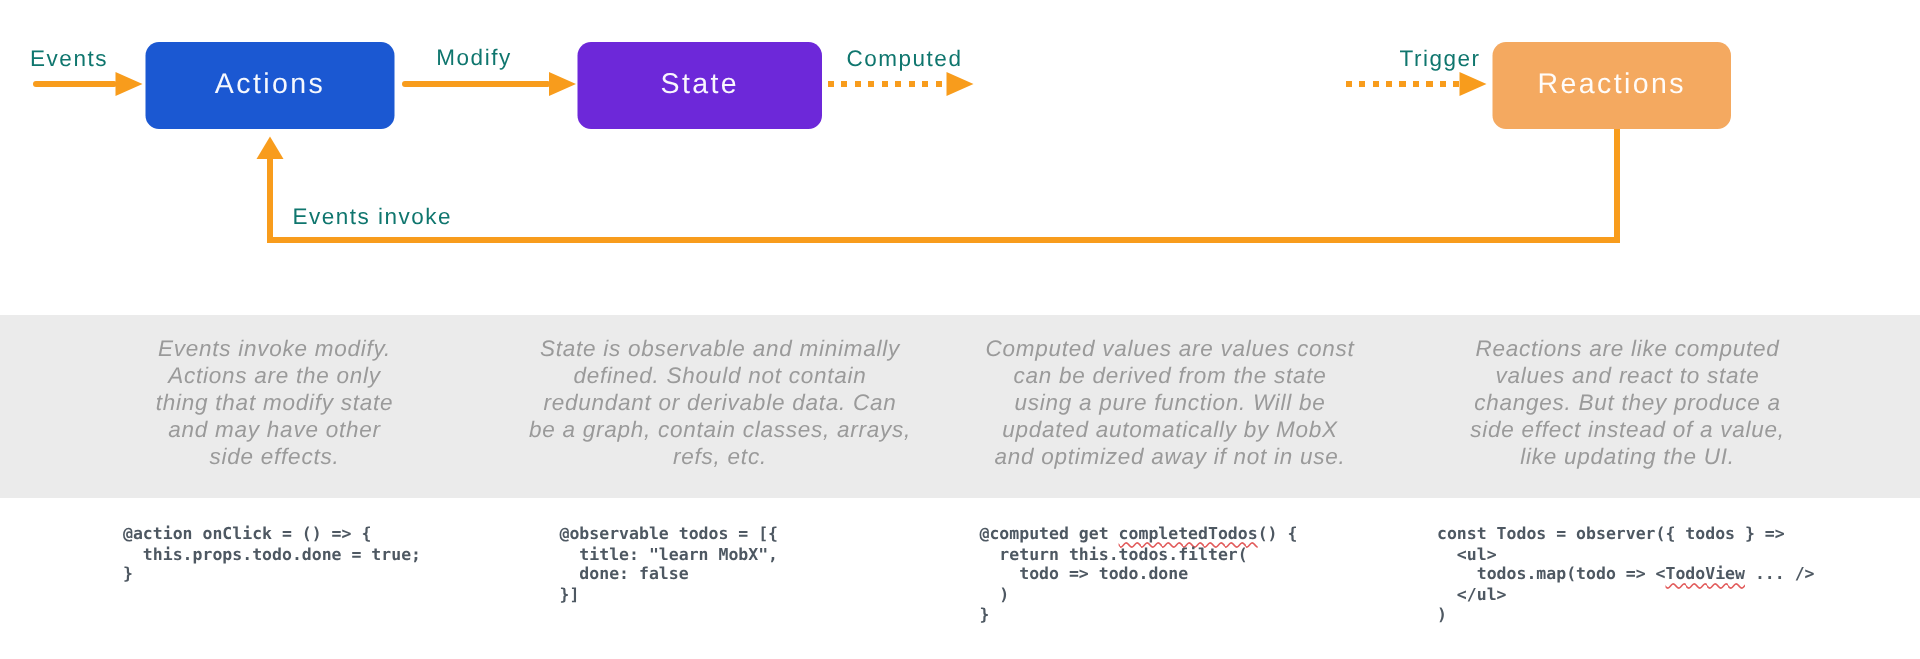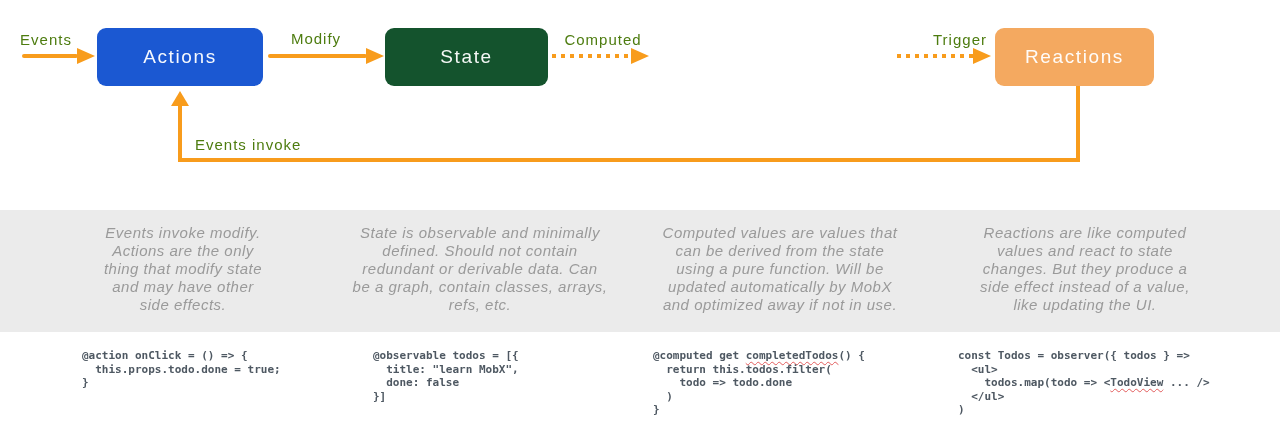--- a/index.html
+++ b/index.html
@@ -15,28 +15,28 @@
   
   .node {
     position: absolute;
     height: 58px; top: 28px;
     border-radius: 9px;
     display: flex; align-items: center; justify-content: center;
     color: rgba(255,255,255,0.96);
     font-size: 19px; letter-spacing: 1.6px;
   }
   .node-actions  { left: 97px;  width: 166px; background: #1B58D2; }
-  .node-state    { left: 385px; width: 163px; background: #14532d; }
+  .node-state    { left: 385px; width: 163px; background: #6d28d9; }
   .node-computed { left: 653px; width: 240px; background: #8FBF7E; }
   .node-reactions{ left: 995px; width: 159px; background: #F4A960; }
 
   
   .edge-label {
     position: absolute;
-    color: #4d7c0f; font-size: 15px; letter-spacing: 1px;
+    color: #0f766e; font-size: 15px; letter-spacing: 1px;
     transform: translateX(-50%); white-space: nowrap;
   }
   .lbl-events  { left: 46px;  top: 31px; }
   .lbl-modify  { left: 316px; top: 30px; }
   .lbl-updates { left: 603px; top: 31px; }
   .lbl-trigger { left: 940px; top: 31px; margin-left: 20px; }
   .lbl-feedback{ left: 195px; top: 136px; transform: none; }
 
   
   .shaft { position: absolute; height: 4px; background: #F89C1C; border-radius: 2px; }
@@ -145,21 +145,21 @@
 <div class="desc desc-1">Events invoke modify.
 Actions are the only
 thing that modify state
 and may have other
 side effects.</div>
 <div class="desc desc-2">State is observable and minimally
 defined. Should not contain
 redundant or derivable data. Can
 be a graph, contain classes, arrays,
 refs, etc.</div>
-<div class="desc desc-3">Computed values are values that
+<div class="desc desc-3">Computed values are values const
 can be derived from the state
 using a pure function. Will be
 updated automatically by MobX
 and optimized away if not in use.</div>
 <div class="desc desc-4">Reactions are like computed
 values and react to state
 changes. But they produce a
 side effect instead of a value,
 like updating the UI.</div>
 

